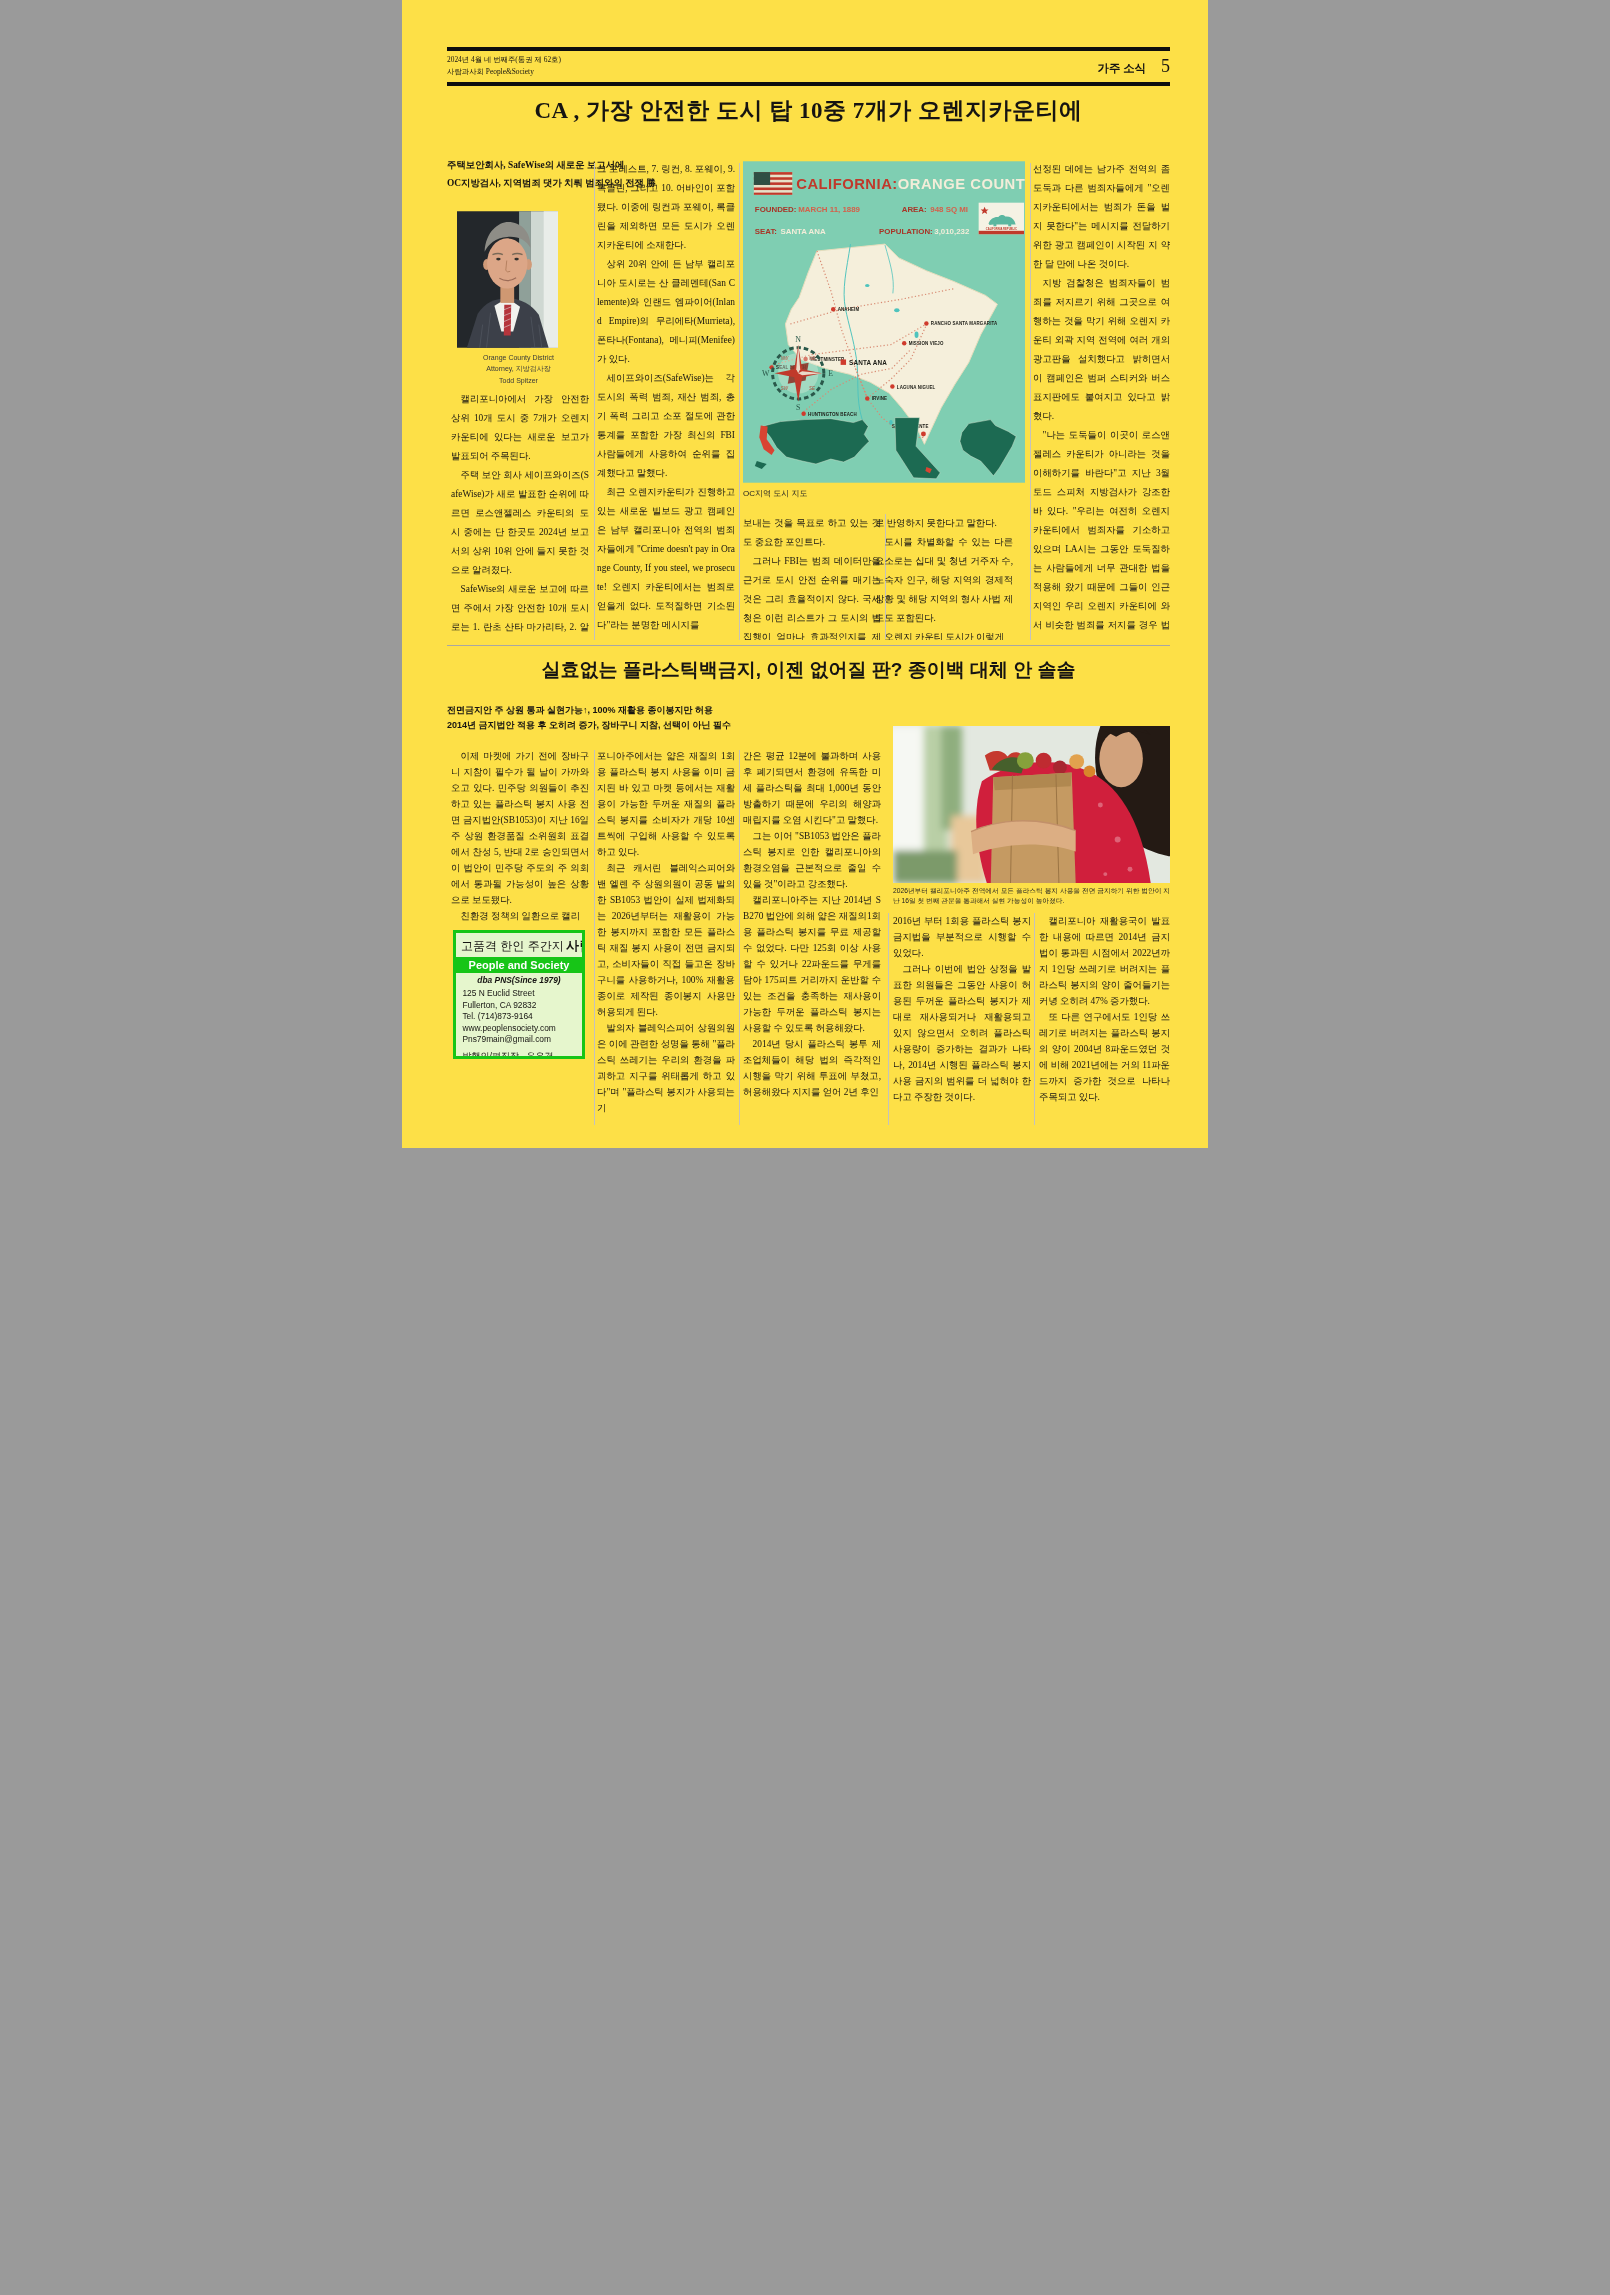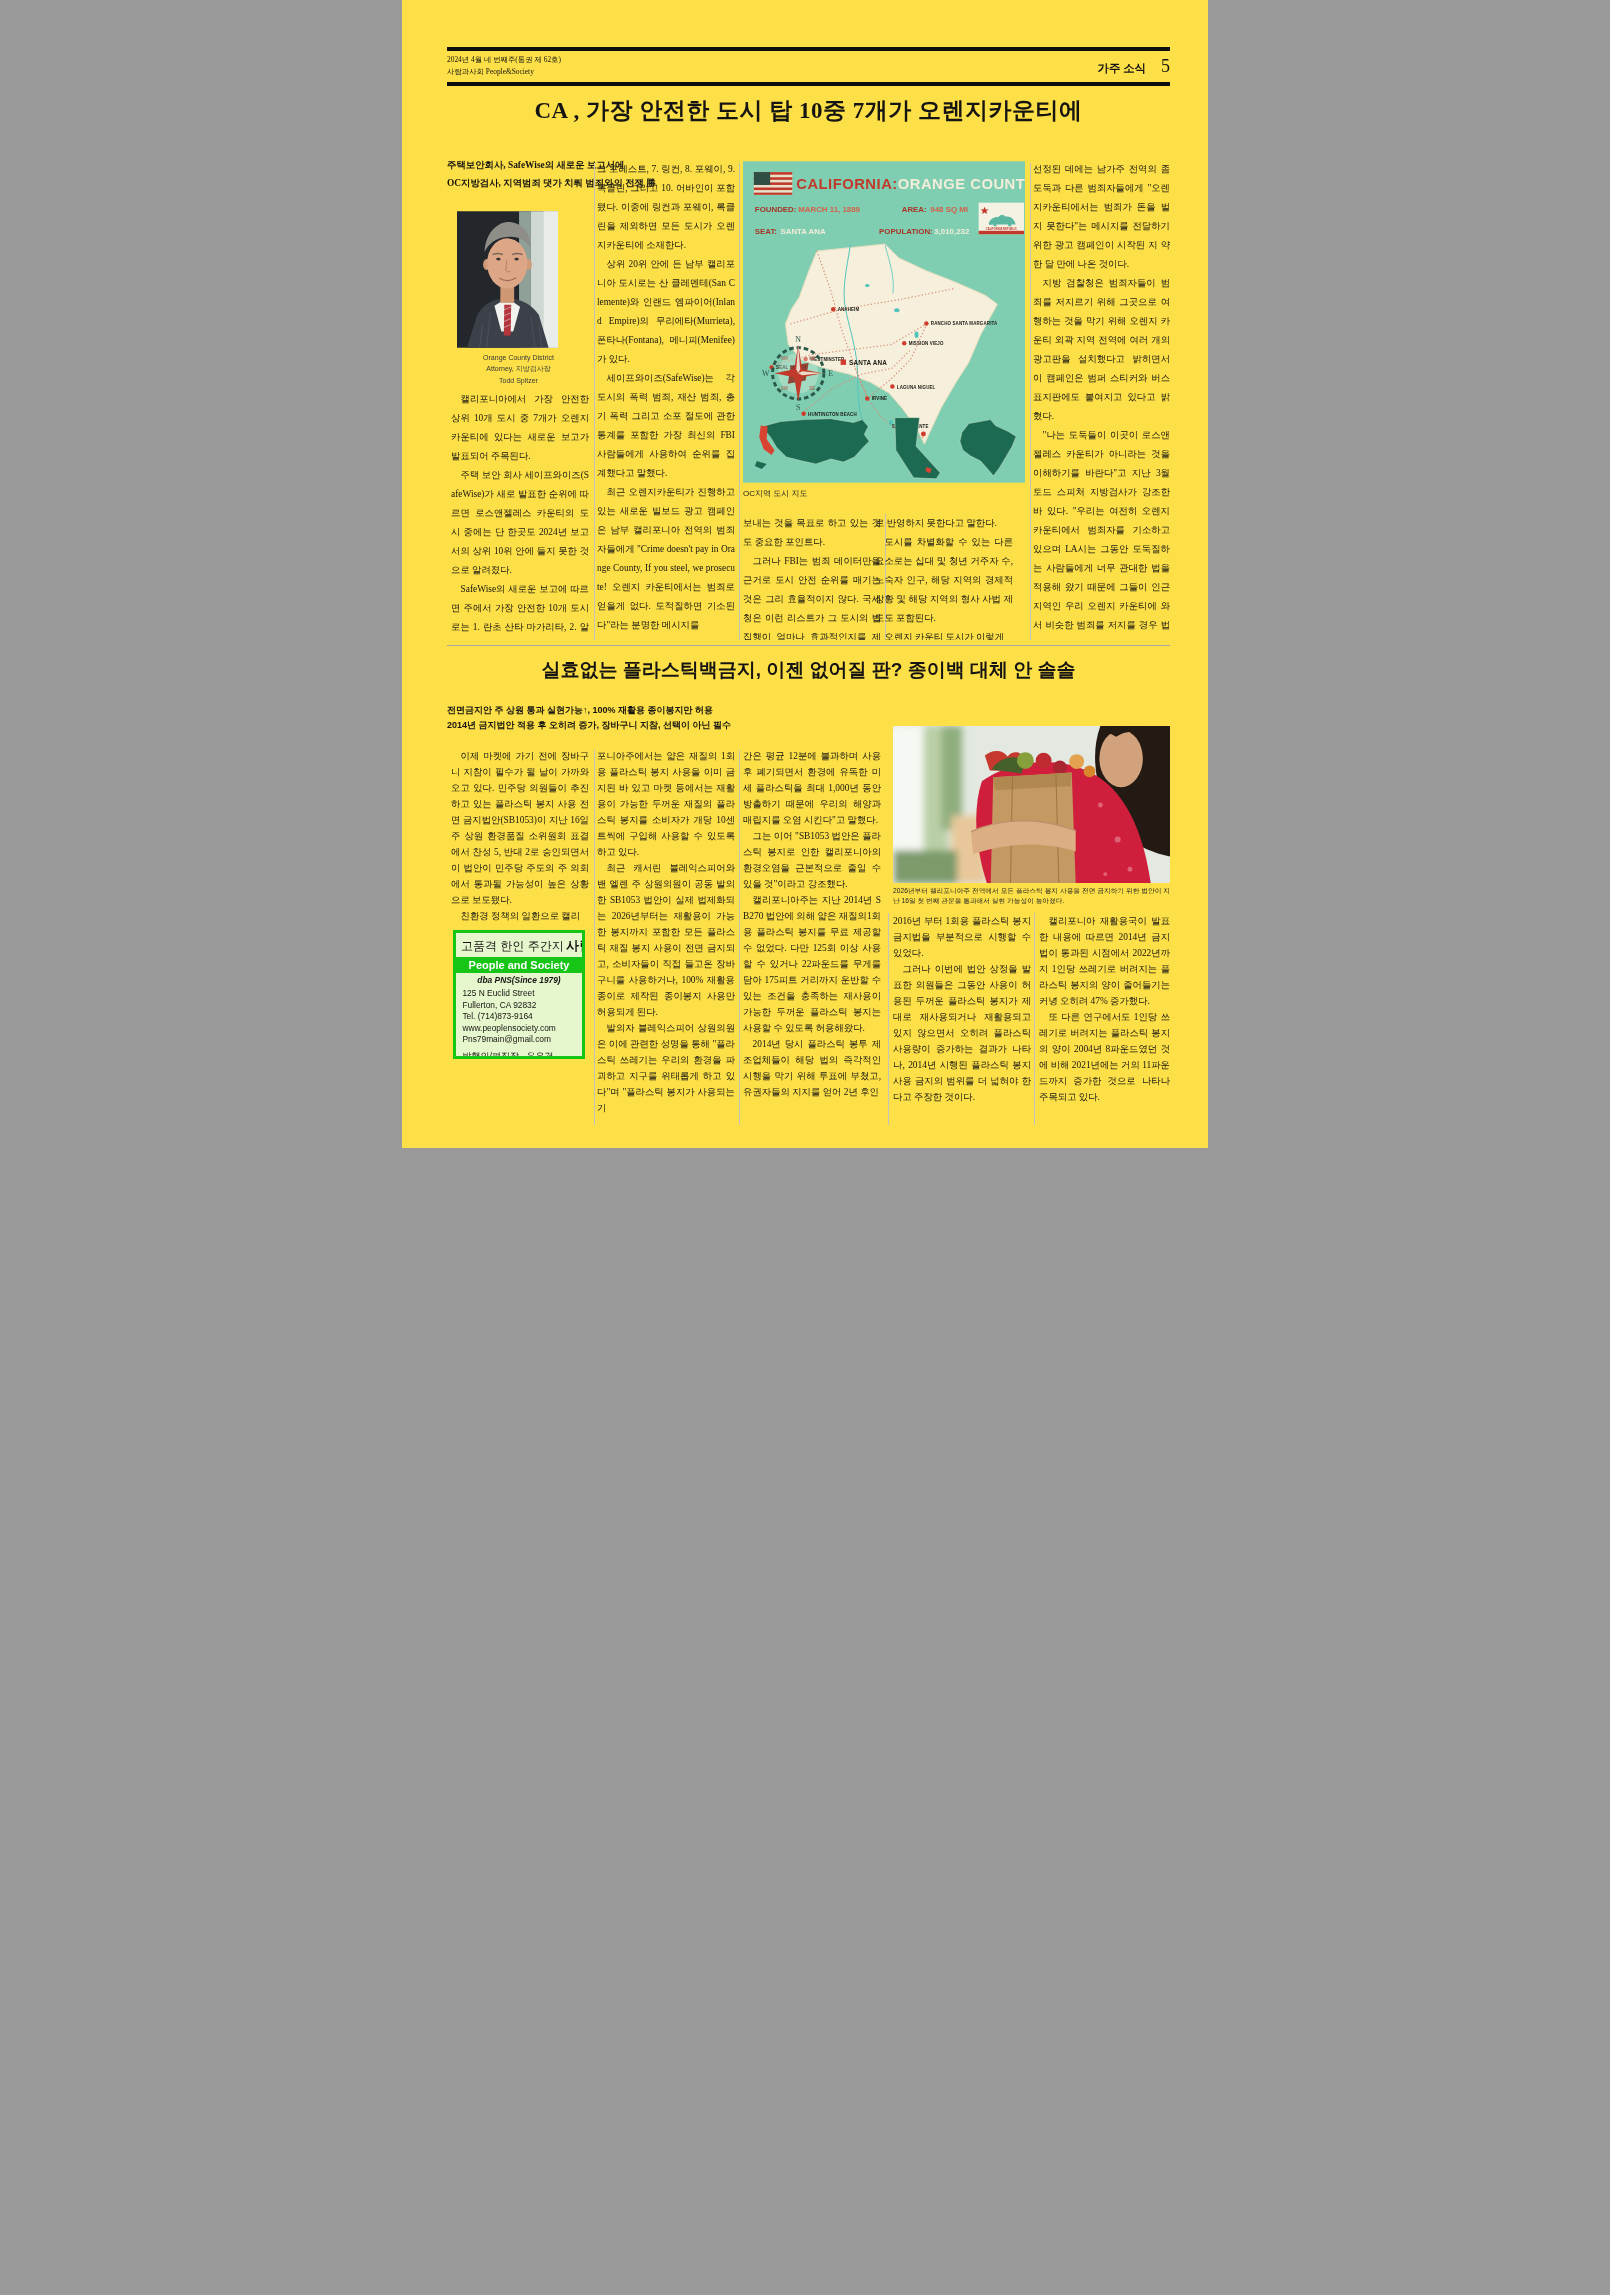--- a/index.html
+++ b/index.html
@@ -295,21 +295,21 @@
     </div>
   <div class="abs bodycol a2col cont" style="left:195px;top:748px;width:138px;height:377px;overflow:hidden;">
       <p>포니아주에서는 얇은 재질의 1회용 플라스틱 봉지 사용을 이미 금지된 바 있고 마켓 등에서는 재활용이 가능한 두꺼운 재질의 플라스틱 봉지를 소비자가 개당 10센트씩에 구입해 사용할 수 있도록 하고 있다.</p>
       <p>최근 캐서린 블레익스피어와 밴 엘렌 주 상원의원이 공동 발의한 SB1053 법안이 실제 법제화되는 2026년부터는 재활용이 가능한 봉지까지 포함한 모든 플라스틱 재질 봉지 사용이 전면 금지되고, 소비자들이 직접 들고온 장바구니를 사용하거나, 100% 재활용 종이로 제작된 종이봉지 사용만 허용되게 된다.</p>
       <p>발의자 블레익스피어 상원의원은 이에 관련한 성명을 통해 "플라스틱 쓰레기는 우리의 환경을 파괴하고 지구를 위태롭게 하고 있다"며 "플라스틱 봉지가 사용되는 기</p>
     </div>
   <div class="abs bodycol a2col cont" style="left:341px;top:748px;width:138px;height:377px;overflow:hidden;">
       <p>간은 평균 12분에 불과하며 사용 후 폐기되면서 환경에 유독한 미세 플라스틱을 최대 1,000년 동안 방출하기 때문에 우리의 해양과 매립지를 오염 시킨다"고 말했다.</p>
       <p>그는 이어 "SB1053 법안은 플라스틱 봉지로 인한 캘리포니아의 환경오염을 근본적으로 줄일 수 있을 것"이라고 강조했다.</p>
       <p>캘리포니아주는 지난 2014년 SB270 법안에 의해 얇은 재질의1회용 플라스틱 봉지를 무료 제공할 수 없었다. 다만 125회 이상 사용할 수 있거나 22파운드를 무게를 담아 175피트 거리까지 운반할 수 있는 조건을 충족하는 재사용이 가능한 두꺼운 플라스틱 봉지는 사용할 수 있도록 허용해왔다.</p>
-      <p>2014년 당시 플라스틱 봉투 제조업체들이 해당 법의 즉각적인 시행을 막기 위해 투표에 부쳤고, 유권자들의 지지를 얻어 2년 후인</p>
+      <p>2014년 당시 플라스틱 봉투 제조업체들이 해당 법의 즉각적인 시행을 막기 위해 투표에 부쳤고, 허용해왔다 지지를 얻어 2년 후인</p>
     </div>
   <div class="abs bodycol a2col cont" style="left:491px;top:913px;width:138px;height:212px;overflow:hidden;">
       <p>2016년 부터 1회용 플라스틱 봉지 금지법을 부분적으로 시행할 수 있었다.</p>
       <p>그러나 이번에 법안 상정을 발표한 의원들은 그동안 사용이 허용된 두꺼운 플라스틱 봉지가 제대로 재사용되거나 재활용되고 있지 않으면서 오히려 플라스틱 사용량이 증가하는 결과가 나타나, 2014년 시행된 플라스틱 봉지 사용 금지의 범위를 더 넓혀야 한다고 주장한 것이다.</p>
     </div>
   <div class="abs bodycol a2col" style="left:637px;top:913px;width:131px;height:212px;overflow:hidden;">
       <p>캘리포니아 재활용국이 발표한 내용에 따르면 2014년 금지법이 통과된 시점에서 2022년까지 1인당 쓰레기로 버려지는 플라스틱 봉지의 양이 줄어들기는 커녕 오히려 47% 증가했다.</p>
       <p>또 다른 연구에서도 1인당 쓰레기로 버려지는 플라스틱 봉지의 양이 2004년 8파운드였던 것에 비해 2021년에는 거의 11파운드까지 증가한 것으로 나타나 주목되고 있다.</p>
     </div>
 

